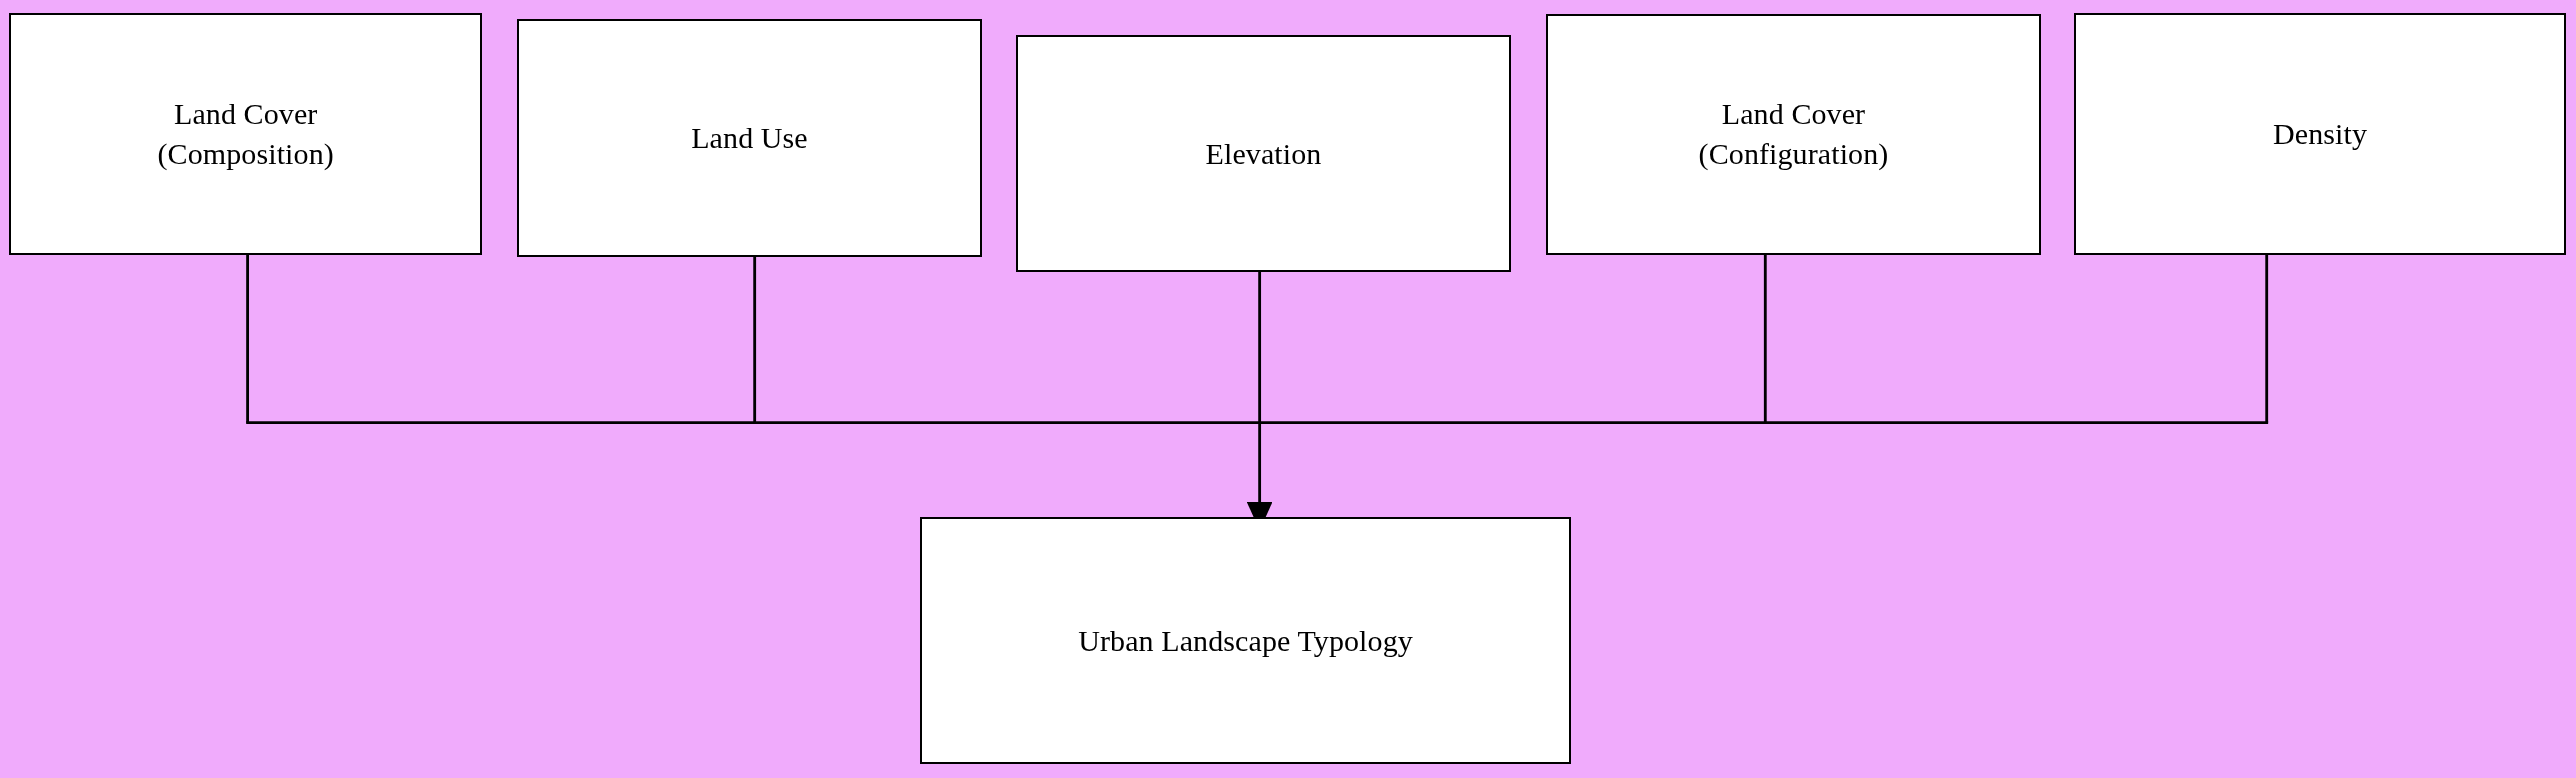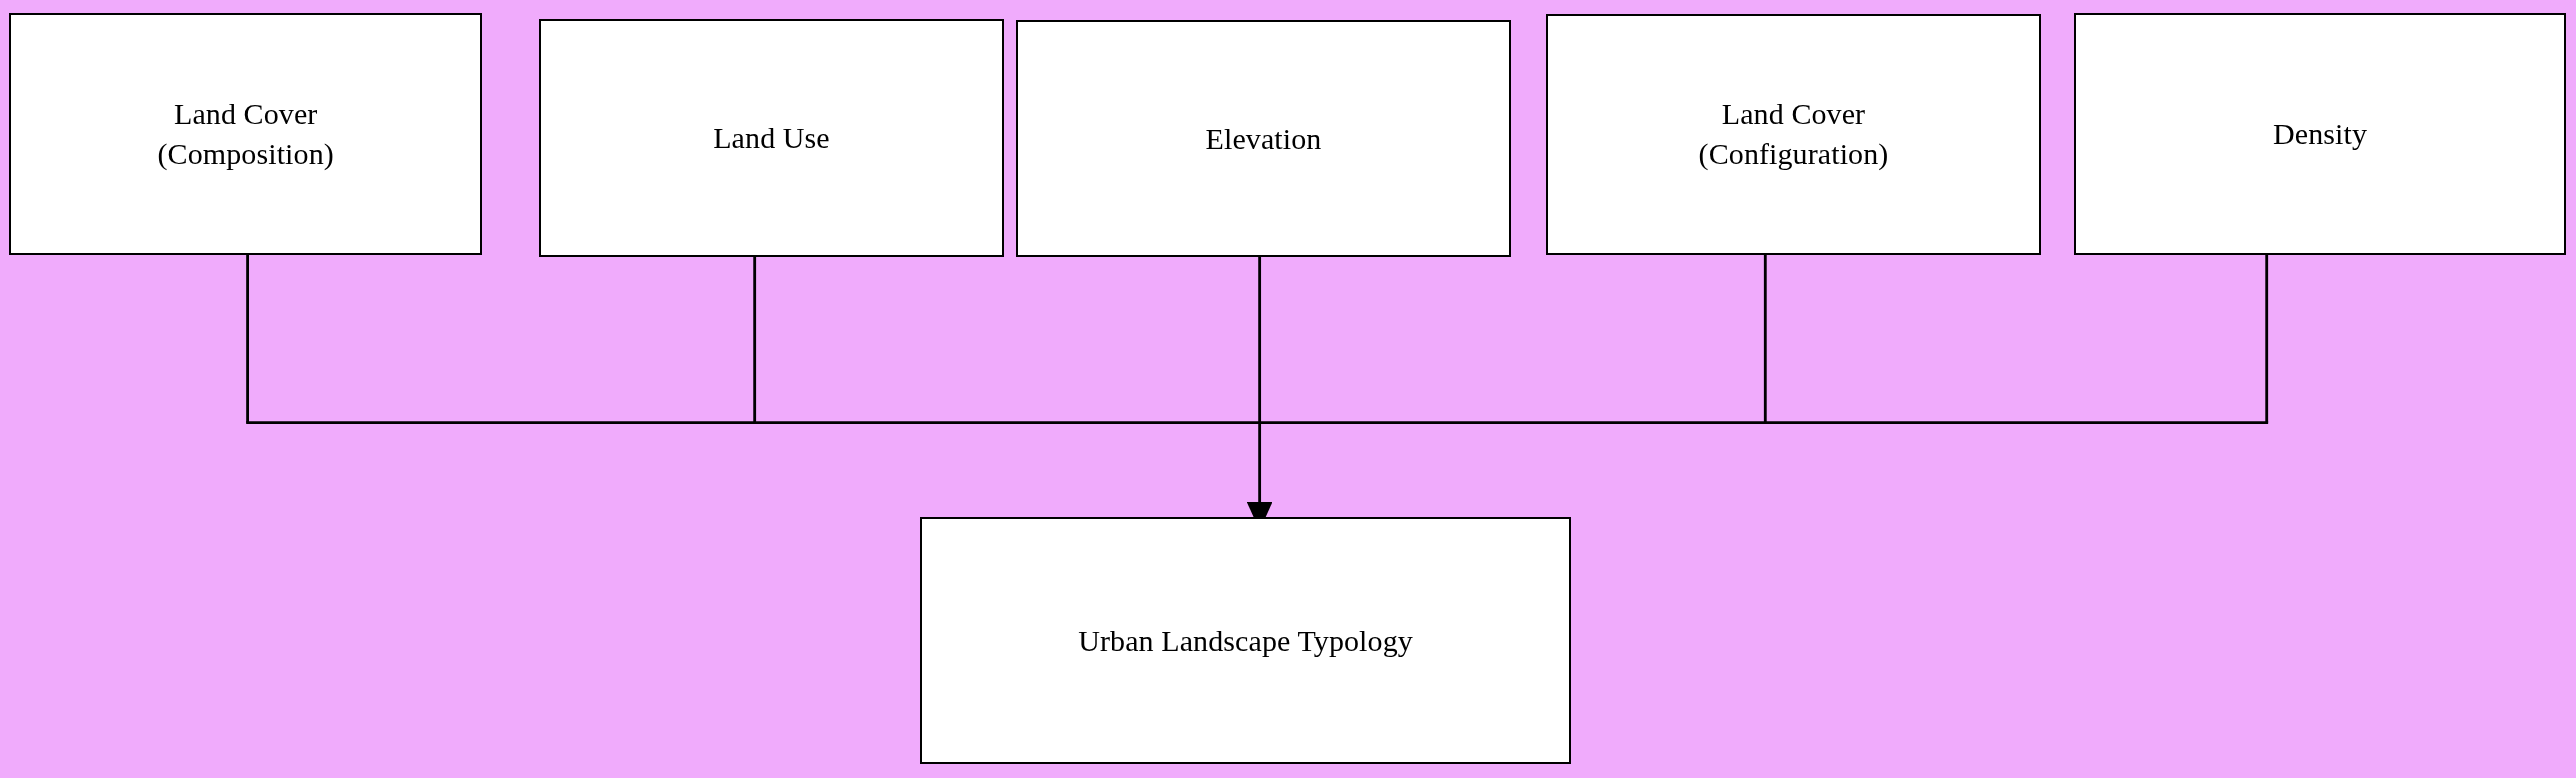--- a/index.html
+++ b/index.html
@@ -33,22 +33,22 @@
   .node-label {
     font-family: "Liberation Serif", "DejaVu Serif", serif;
     font-size: 30px;
     line-height: 1.33;
     color: #000000;
     white-space: pre-line;
     letter-spacing: 0.1px;
   }
   
   #node-land-cover-composition { left: 9.2px;   top: 12.8px; width: 473px; height: 242px; }
-  #node-land-use               { left: 517px;  top: 19px; width: 465px; height: 238px; margin-left: 22px; }
-  #node-elevation              { left: 1016px; top: 20px; width: 495px; height: 237px; }
+  #node-land-use               { left: 517px;  top: 19px; width: 465px; height: 238px; }
+  #node-elevation              { left: 1016px; top: 35px; width: 495px; height: 237px; }
   #node-land-cover-config      { left: 1546px; top: 13.5px; width: 495px; height: 241px; }
   #node-density                { left: 2074px; top: 12.8px; width: 492px; height: 242px; }
 
   
   #node-urban-landscape-typology {
     left: 920px; top: 517px; width: 651px; height: 247px; align-items: center;
   }
 
   
   #connectors {

